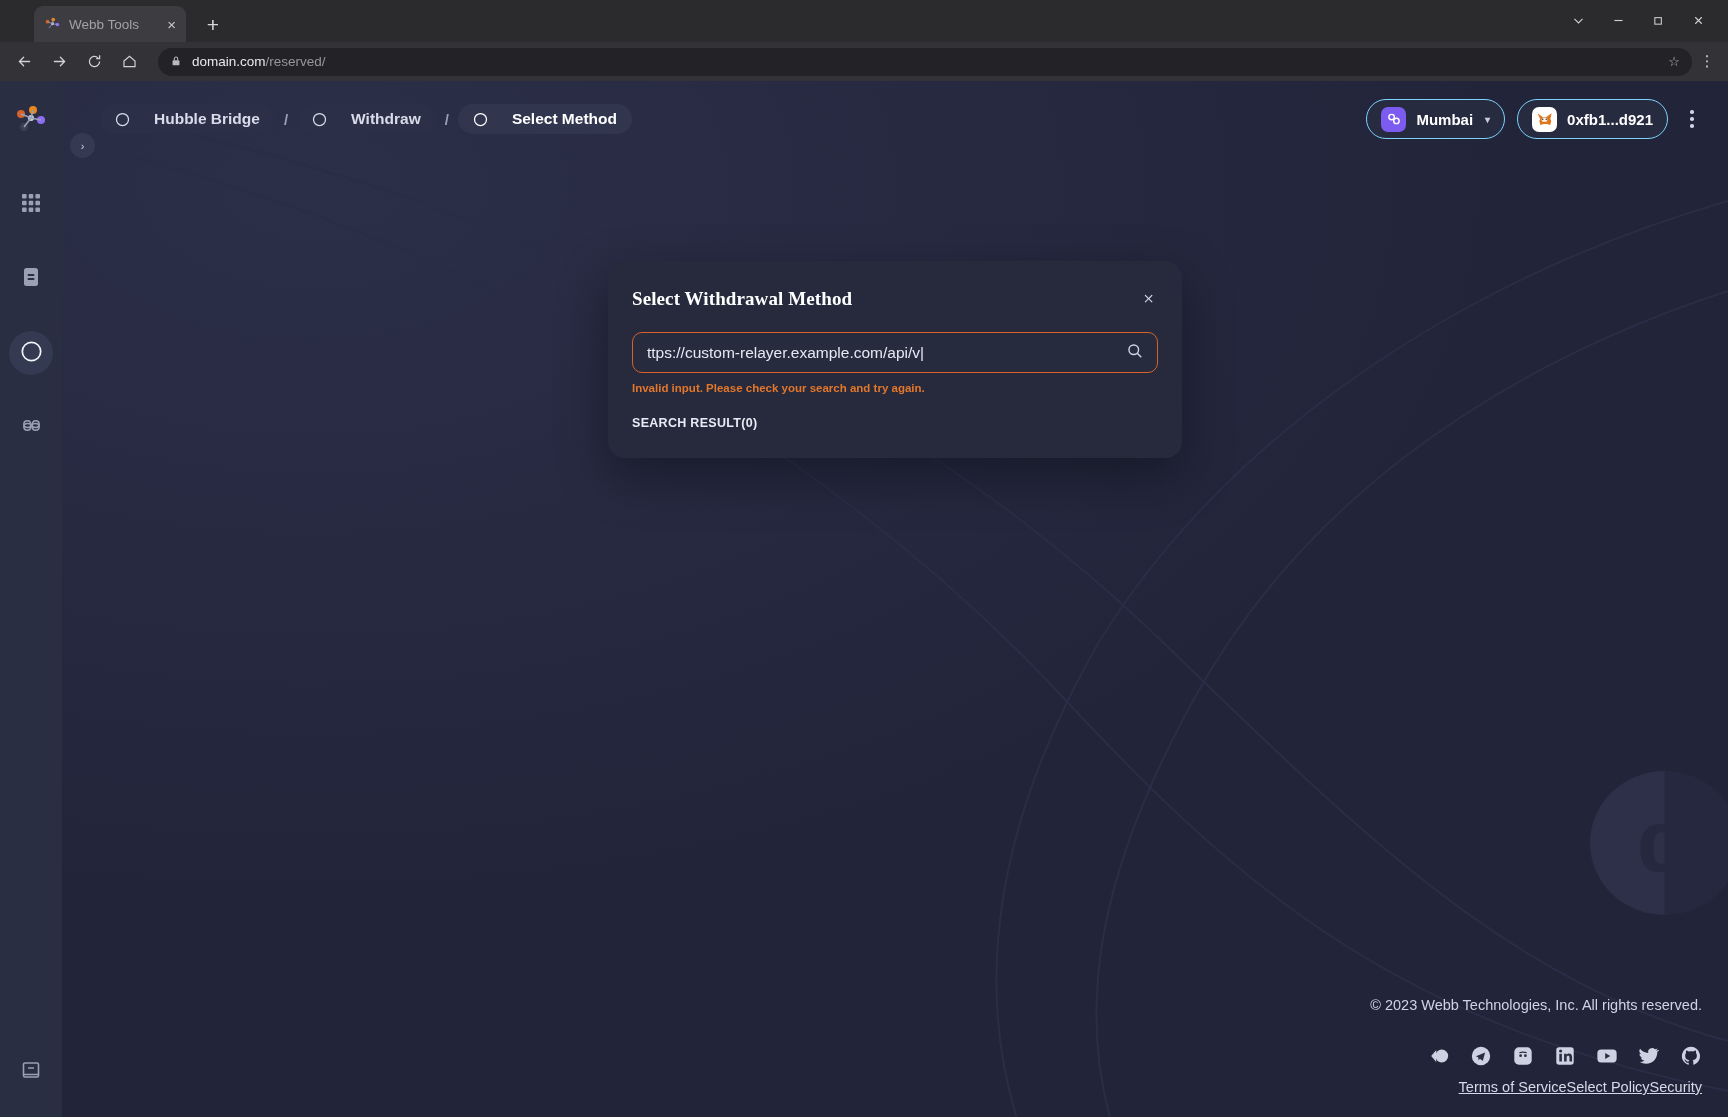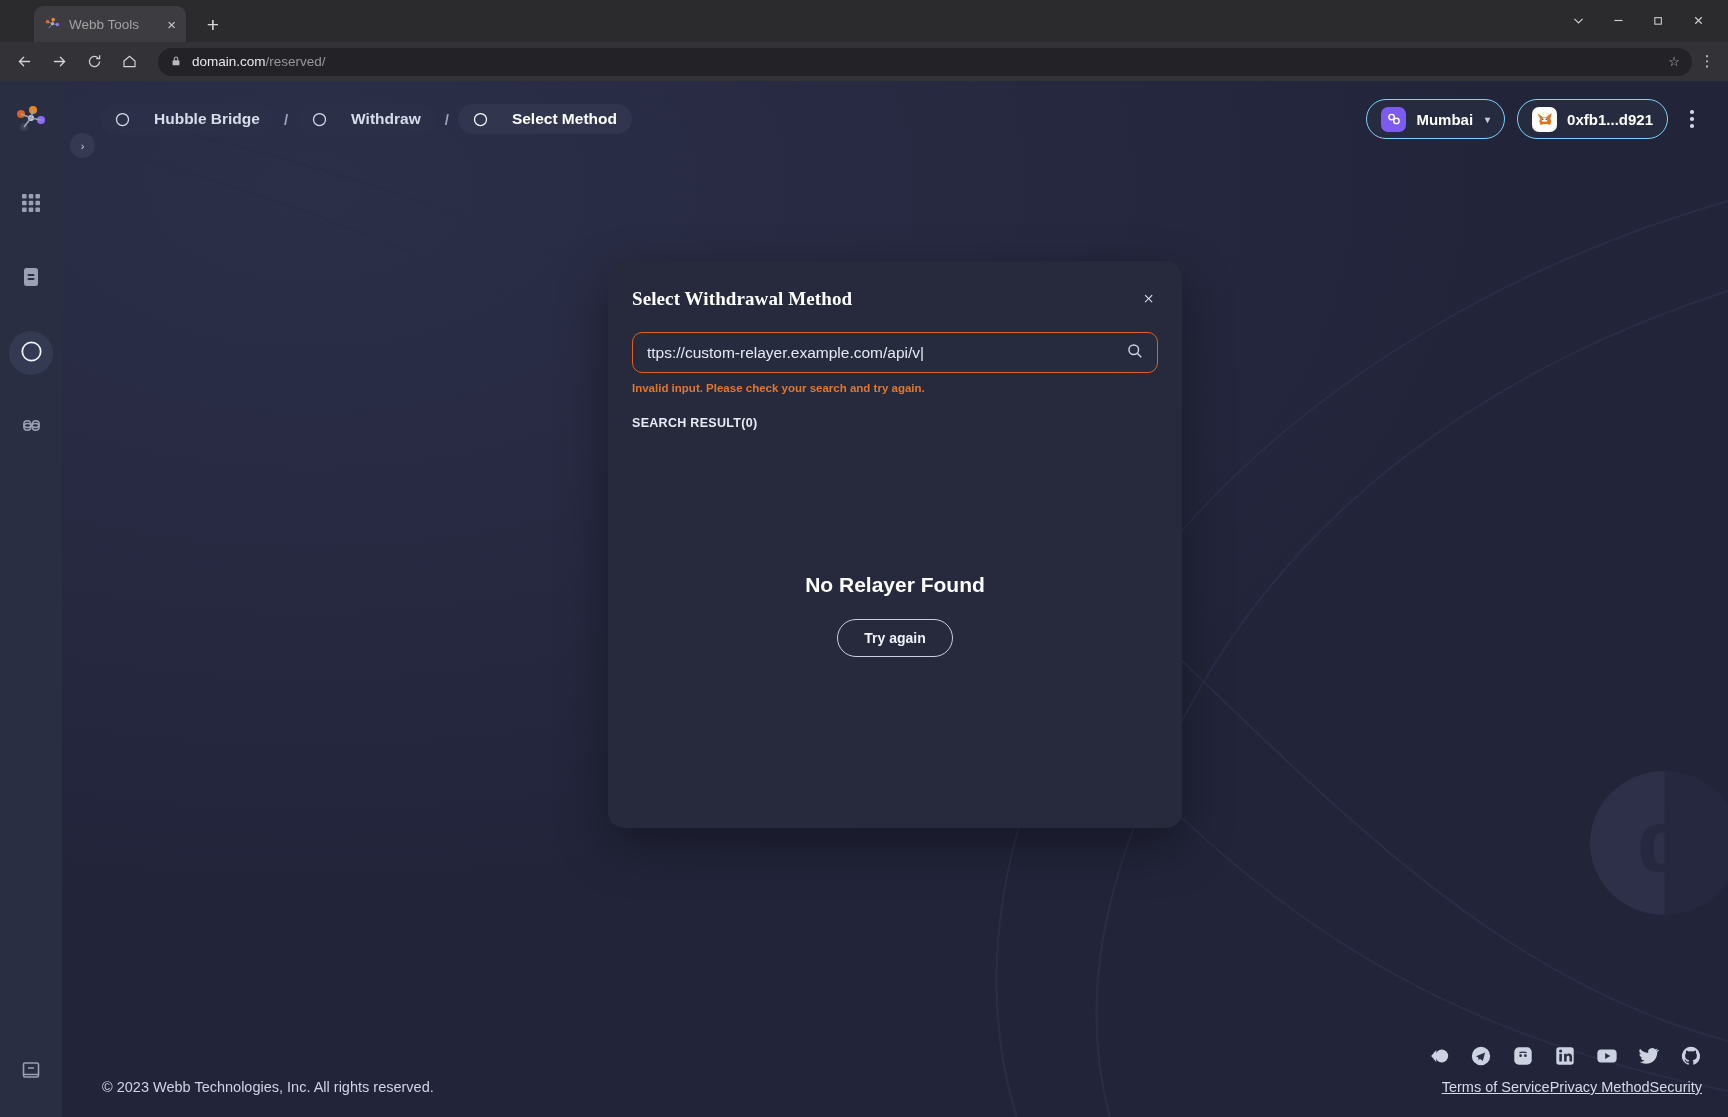--- a/index.html
+++ b/index.html
@@ -155,21 +155,21 @@
   .return-btn {
     height: 44px; border-radius: 22px; background: #fafafc; border: none;
     color: #252a3b; font-size: 15.5px; font-weight: bold; cursor: pointer;
     width: 100%; font-family: "Liberation Sans", sans-serif; margin-top: 6px;
   }
 
   
   .footer {
     position: absolute; left: 0; right: 0; bottom: 0; height: 120px; z-index: 5;
     padding: 0 26px 0 40px; display: flex; align-items: flex-end;
-    justify-content: space-between; pointer-events: none;
+    justify-content: space-between; pointer-events: none; flex-direction: column;
   }
   .copyright { color: #cfd4e4; font-size: 14.5px; padding-bottom: 22px; pointer-events: auto; }
   .footer-right { display: flex; flex-direction: column; align-items: flex-end; gap: 12px;
                   padding-bottom: 22px; pointer-events: auto; }
   .socials { display: flex; align-items: center; gap: 20px; }
   .soc { width: 22px; height: 22px; cursor: pointer; color: #cdd2e2; display:block; }
   .flinks { display: flex; }
   .flink { color: #d6dae8; font-size: 14.5px; text-decoration: underline; cursor: pointer; }
 </style>
 </head>
@@ -422,24 +422,20 @@
               <svg width="16" height="16" viewBox="0 0 18 18" fill="none" stroke="#cfd4e6" stroke-width="1.6">
                 <circle cx="7.6" cy="7.6" r="5.4"></circle>
                   <path d="M11.6 11.6L16 16"></path>
               </svg>
             </span>
           </div>
           <div class="err">Invalid input. Please check your search and try again.</div>
           <div class="result-label">SEARCH RESULT(0)</div>
         </div>
 
-        <div class="empty">
-          <div class="empty-title">No Relayer Found</div>
-          <button class="try-btn">Try again</button>
-        </div>
 
       </div>
 
       <div class="footer">
         <div class="copyright">© 2023 Webb Technologies, Inc. All rights reserved.</div>
         <div class="footer-right">
           <div class="socials">
             <span class="soc">
               <svg width="22" height="22" viewBox="0 0 24 24" fill="#cdd2e2">
                   <circle cx="15" cy="12" r="7"></circle>
@@ -481,21 +477,21 @@
                 </svg>
             </span>
             <span class="soc">
               <svg width="22" height="22" viewBox="0 0 24 24">
                   <path d="M12 2a10 10 0 0 0-3.16 19.49c.5.09.68-.22.68-.48v-1.7c-2.78.6-3.37-1.34-3.37-1.34-.45-1.16-1.11-1.47-1.11-1.47-.91-.62.07-.61.07-.61 1 .07 1.53 1.03 1.53 1.03.9 1.53 2.34 1.09 2.91.83.09-.65.35-1.09.63-1.34-2.22-.25-4.55-1.11-4.55-4.94 0-1.09.39-1.98 1.03-2.68-.1-.25-.45-1.27.1-2.64 0 0 .84-.27 2.75 1.02A9.5 9.5 0 0 1 12 6.8c.85 0 1.71.12 2.51.34 1.91-1.29 2.75-1.02 2.75-1.02.55 1.37.2 2.39.1 2.64.64.7 1.03 1.59 1.03 2.68 0 3.84-2.34 4.69-4.57 4.93.36.31.68.92.68 1.85v2.74c0 .27.18.58.69.48A10 10 0 0 0 12 2z" fill="#cdd2e2"></path>
                 </svg>
             </span>
           </div>
           <div class="flinks">
             <span class="flink">Terms of Service</span>
-            <span class="flink">Privacy Method</span>
+            <span class="flink">Select Policy</span>
             <span class="flink">Security</span>
           </div>
         </div>
       </div>
 
     </div>
   </div>
 </div>
 
 </body></html>

